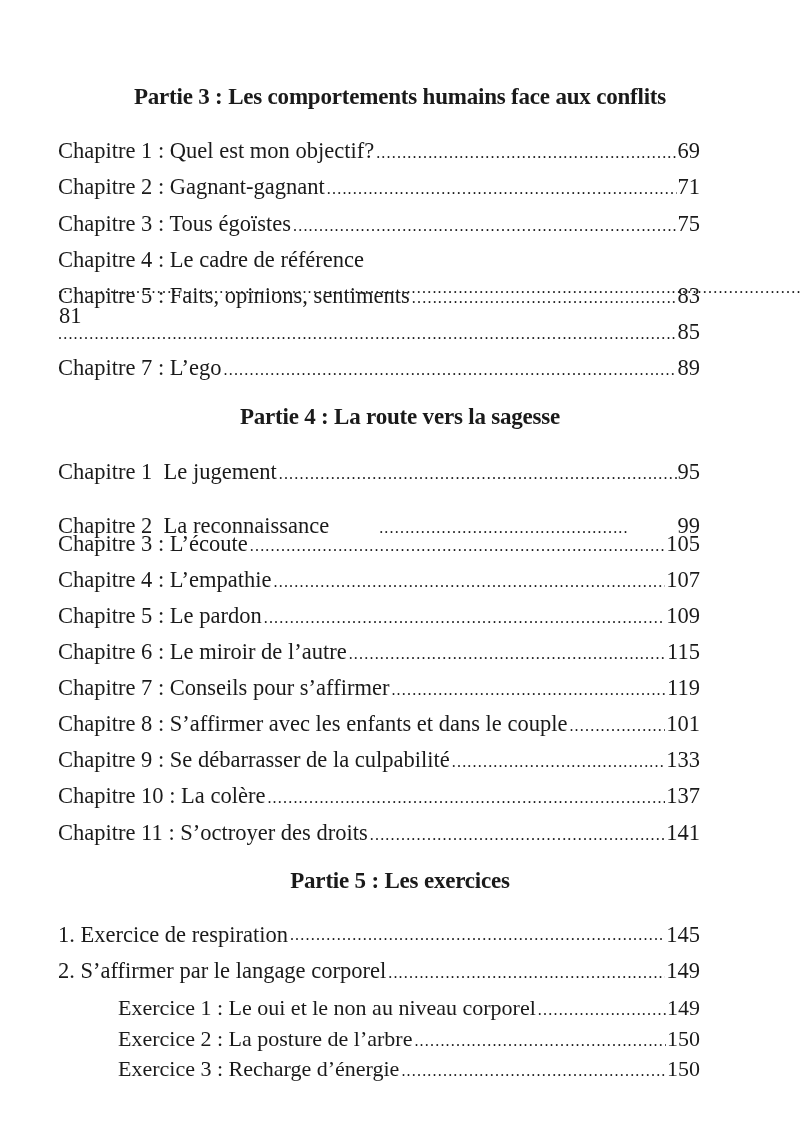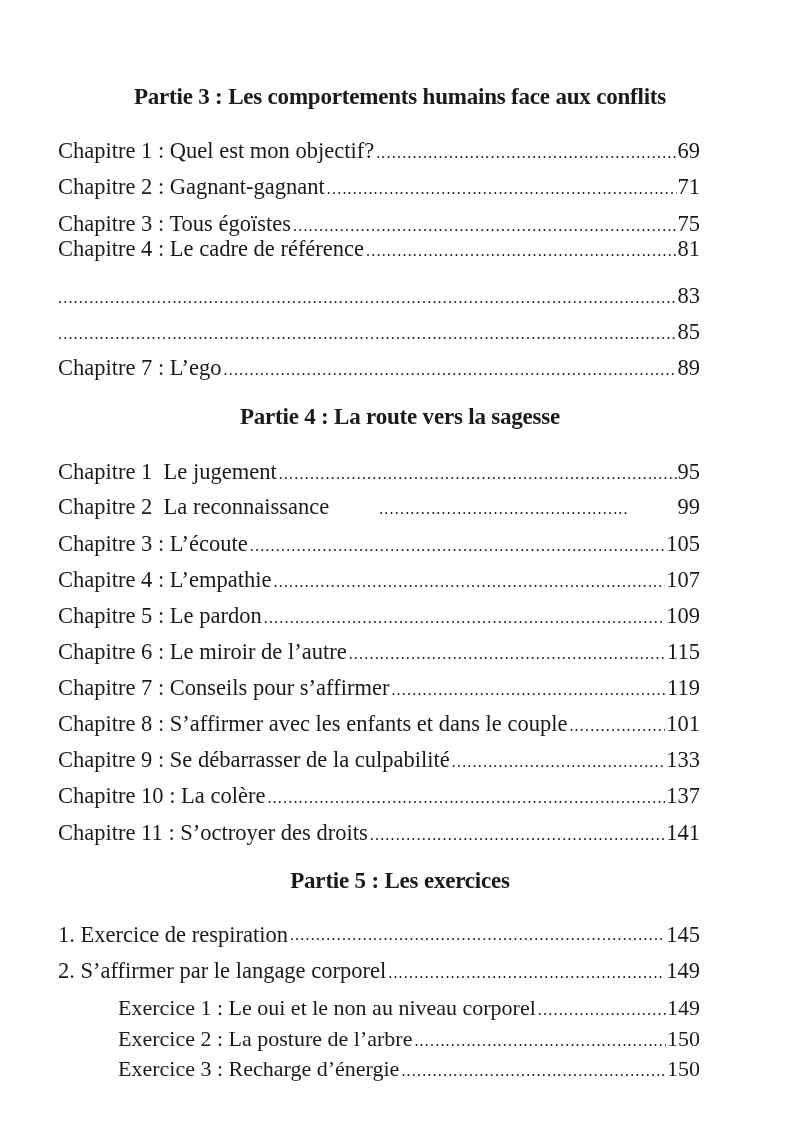--- a/index.html
+++ b/index.html
@@ -44,47 +44,48 @@
   <div class="toc-line" style="top:153px;">
     <span class="toc-label">Chapitre 2 : Gagnant-gagnant</span>
     <span class="toc-leader"></span>
     <span class="toc-page">71</span>
   </div>
   <div class="toc-line" style="top:190px;">
     <span class="toc-label">Chapitre 3 : Tous égoïstes</span>
     <span class="toc-leader"></span>
     <span class="toc-page">75</span>
   </div>
-  <div class="toc-line" style="top:215px;">
+  <div class="toc-line" style="top:226px;flex-direction:column;">
     <span class="toc-label">Chapitre 4 : Le cadre de référence</span>
     <span class="toc-leader"></span>
     <span class="toc-page">81</span>
   </div>
   <div class="toc-line" style="top:262px;">
+    <span class="toc-label">Chapitre 5 : Faits, opinions, sentiments</span>
     <span class="toc-leader"></span>
     <span class="toc-page">83</span>
   </div>
   <div class="toc-line" style="top:298px;">
     <span class="toc-leader"></span>
     <span class="toc-page">85</span>
   </div>
   <div class="toc-line" style="top:334px;">
     <span class="toc-label">Chapitre 7 : L’ego</span>
     <span class="toc-leader"></span>
     <span class="toc-page">89</span>
   </div>
 
   <div class="part-title" style="top:384px; left:20px;">Partie 4 : La route vers la sagesse</div>
 
   <div class="toc-line" style="top:438px;">
     <span class="toc-label" style="white-space:pre;">Chapitre 1  Le jugement</span>
     <span class="toc-leader"></span>
     <span class="toc-page">95</span>
   </div>
-  <div class="toc-line" style="top:473px;gap:48px;">
+  <div class="toc-line" style="top:492px;gap:48px;">
     <span class="toc-label" style="white-space:pre;">Chapitre 2  La reconnaissance</span>
     <span class="toc-leader"></span>
     <span class="toc-page">99</span>
   </div>
   <div class="toc-line" style="top:510px;">
     <span class="toc-label">Chapitre 3 : L’écoute</span>
     <span class="toc-leader"></span>
     <span class="toc-page">105</span>
   </div>
   <div class="toc-line" style="top:546px;">

